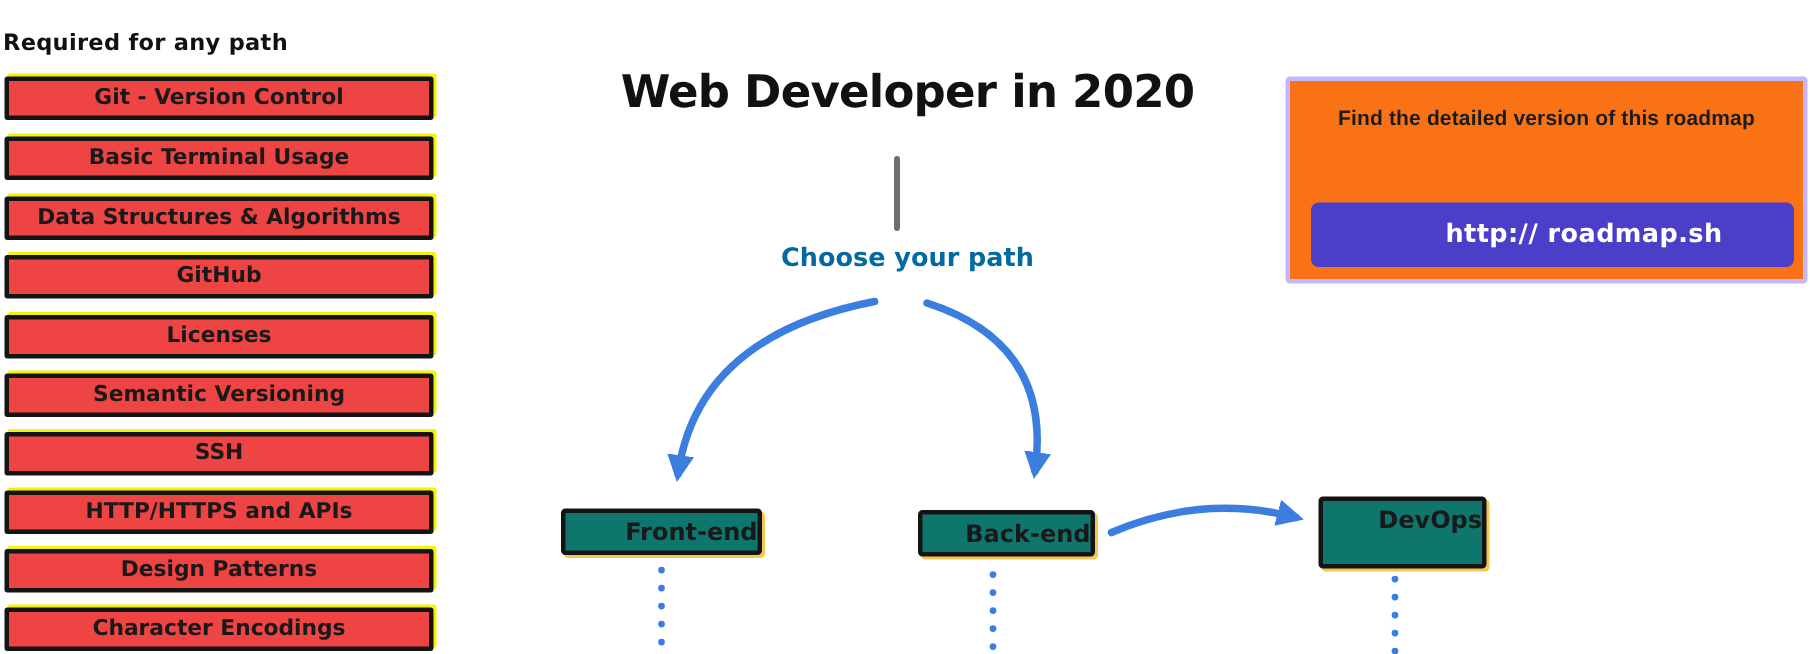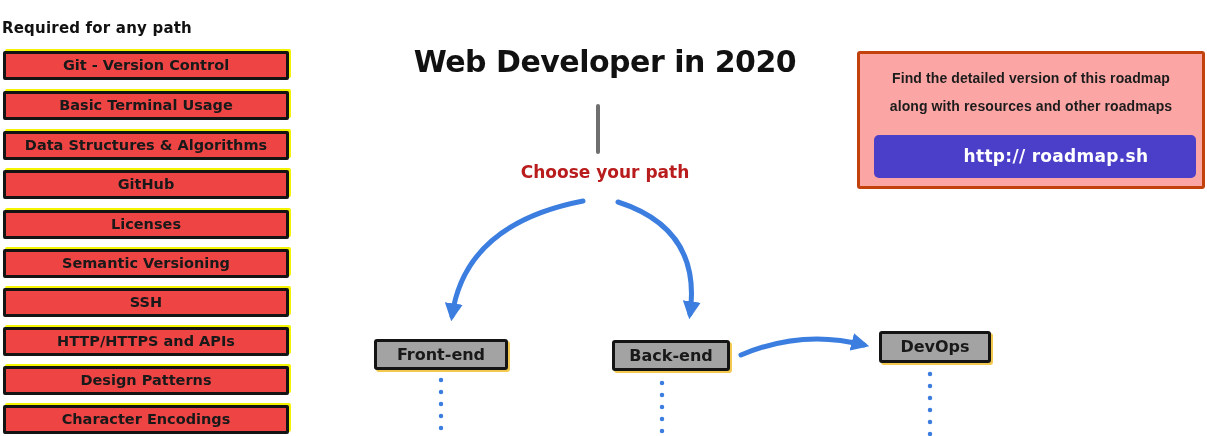--- a/index.html
+++ b/index.html
@@ -23,37 +23,37 @@
   .title{
     position:absolute;left:405px;top:28px;width:400px;text-align:center;
     font-size:30px;font-weight:bold;color:#111;letter-spacing:-.5px;
   }
   .vline{
     position:absolute;left:596px;top:88px;width:4px;height:50px;
     background:#6f6f6f;border-radius:2px;
   }
   .choose{
     position:absolute;left:505px;top:146px;width:200px;text-align:center;
-    font-size:17px;font-weight:bold;color:#b91c1c;
+    font-size:17px;font-weight:bold;color:#0369a1;
   }
   .flow-svg{position:absolute;left:0;top:0;pointer-events:none;}
   .node{
     position:absolute;box-sizing:border-box;
-    background:#a3a3a3;border:3px solid #141414;border-radius:3px;
+    background:#0f766e;border:3px solid #141414;border-radius:3px;
     box-shadow:2px 2px 0 0 #f3c84e;
-    font-size:16px;font-weight:bold;color:#191919;text-align:center;
+    font-size:16px;font-weight:bold;color:#191919;text-align:right;
     cursor:pointer;
   }
   .node-frontend{left:374px;top:323px;width:134px;height:31px;line-height:25px;}
   .node-backend{left:612px;top:324px;width:118px;height:31px;line-height:25px;}
-  .node-devops{left:879px;top:315px;width:112px;height:32px;line-height:26px;}
+  .node-devops{left:879px;top:315px;width:112px;height:48px;line-height:26px;}
   
   .info-box{
     position:absolute;left:857px;top:35px;width:348px;height:138px;box-sizing:border-box;
-    background:#fca5a5;border:3px solid #c2410c;border-radius:3px;
+    background:#f97316;border:3px solid #c4b5fd;border-radius:3px;
   }
   .info-line{
     position:absolute;left:0;width:100%;text-align:center;
     font-family:"Liberation Sans",sans-serif;
     font-size:14px;font-weight:bold;color:#1c1c1c;letter-spacing:.1px;
   }
   .info-line1{top:16px;}
   .info-line2{top:44px;}
   .info-button{
     position:absolute;left:14px;top:81px;width:322px;height:43px;box-sizing:border-box;
@@ -97,17 +97,16 @@
     <line x1="662" y1="367" x2="662" y2="435" stroke="#3c7ee0" stroke-width="4.5" stroke-linecap="round" stroke-dasharray="0 12"></line>
     <line x1="930" y1="358" x2="930" y2="430" stroke="#3c7ee0" stroke-width="4.5" stroke-linecap="round" stroke-dasharray="0 12"></line>
   </svg>
 
   <div class="node node-frontend">Front-end</div>
   <div class="node node-backend">Back-end</div>
   <div class="node node-devops">DevOps</div>
 
   <div class="info-box">
     <div class="info-line info-line1">Find the detailed version of this roadmap</div>
-    <div class="info-line info-line2">along with resources and other roadmaps</div>
     <div class="info-button">http:// roadmap.sh</div>
   </div>
 
 </div>
 
 </body></html>

